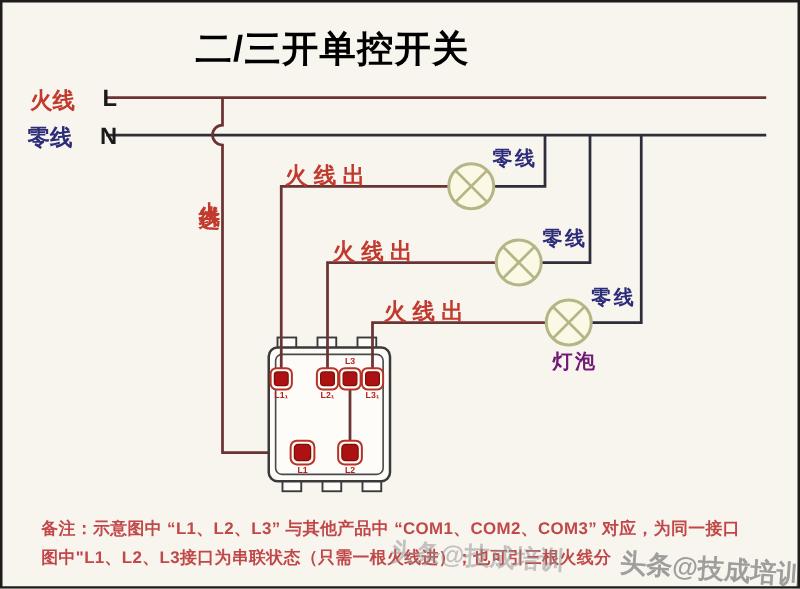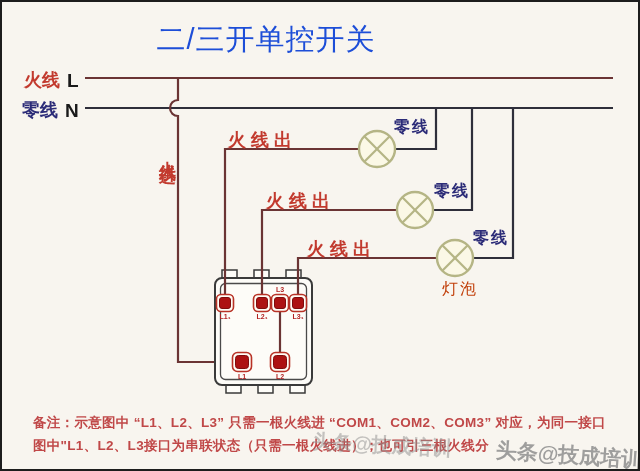--- a/index.html
+++ b/index.html
@@ -10,33 +10,33 @@
   html,body{margin:0;padding:0;}
   body{
     width:640px;height:471px;position:relative;overflow:hidden;
     background:var(--background);
     font-family:"Liberation Sans","DejaVu Sans",sans-serif;
   }
   .frame{position:absolute;inset:0;border:2px solid #1d1d1d;pointer-events:none;z-index:5;}
   .abs{position:absolute;}
   .title{
     top:20px;left:266px;transform:translateX(-50%);
-    font-size:29px;font-weight:normal;color:#1d4ed8;letter-spacing:1px;white-space:nowrap;z-index:2;
+    font-size:29px;font-weight:bold;color:#000000;letter-spacing:1px;white-space:nowrap;z-index:2;
   }
-  .bus-label{display:flex;gap:7px;align-items:flex-end;font-weight:bold;font-size:18px;z-index:2;white-space:nowrap;}
+  .bus-label{display:flex;gap:22px;align-items:center;font-weight:bold;font-size:18px;z-index:2;white-space:nowrap;}
   .bus-label .cn.hot{color:var(--hot-text);}
   .bus-label .cn.neu{color:var(--neutral-text);}
   .bus-label .letter{color:#1a1a1a;font-size:19px;}
   .hot-in{
     top:147px;left:156px;writing-mode:vertical-rl;text-orientation:upright;
     color:var(--hot-text);font-weight:bold;font-size:17px;letter-spacing:3px;z-index:2;
   }
   .hot-out{color:var(--hot-text);font-weight:bold;font-size:18px;letter-spacing:5px;white-space:nowrap;z-index:2;}
   .neu-out{color:var(--neutral-text);font-weight:bold;font-size:16px;letter-spacing:2px;white-space:nowrap;z-index:2;}
-  .bulb-label{color:#c2410c;font-weight:normal;font-size:16px;letter-spacing:2px;z-index:2;}
+  .bulb-label{color:#701a75;font-weight:bold;font-size:16px;letter-spacing:2px;z-index:2;}
   .term-label{
     color:#b22222;font-weight:bold;font-size:7px;transform:translateX(-50%);
     white-space:nowrap;z-index:3;
   }
   .note{
     top:412px;left:33px;width:585px;color:var(--note-text);
     font-size:13.5px;line-height:22.5px;font-weight:bold;z-index:2;letter-spacing:0.3px;
   }
   .wm{
     color:var(--watermark-gray);font-weight:bold;white-space:nowrap;z-index:4;transform-origin:left top;
@@ -154,18 +154,18 @@
 <div class="abs bulb-label" style="top:279px;left:442px;">灯泡</div>
 
 <div class="abs term-label" style="top:313px;left:225px;">L1₁</div>
 <div class="abs term-label" style="top:313px;left:262px;">L2₁</div>
 <div class="abs term-label" style="top:286px;left:280px;">L3</div>
 <div class="abs term-label" style="top:313px;left:298px;">L3₁</div>
 <div class="abs term-label" style="top:373px;left:242px;">L1</div>
 <div class="abs term-label" style="top:373px;left:280px;">L2</div>
 
 <div class="abs note">
-  <div>备注：示意图中 “L1、L2、L3” 只需一根火线进 “COM1、COM2、COM3” 对应，为同一接口</div>
+  <div>备注：示意图中 “L1、L2、L3” 与其他产品中 “COM1、COM2、COM3” 对应，为同一接口</div>
   <div>图中"L1、L2、L3接口为串联状态（只需一根火线进）；也可引三根火线分</div>
 </div>
 
 <div class="abs wm wm1">头条@技成培训</div>
 <div class="abs wm wm2">头条@技成培训</div>
 
 </body></html>

